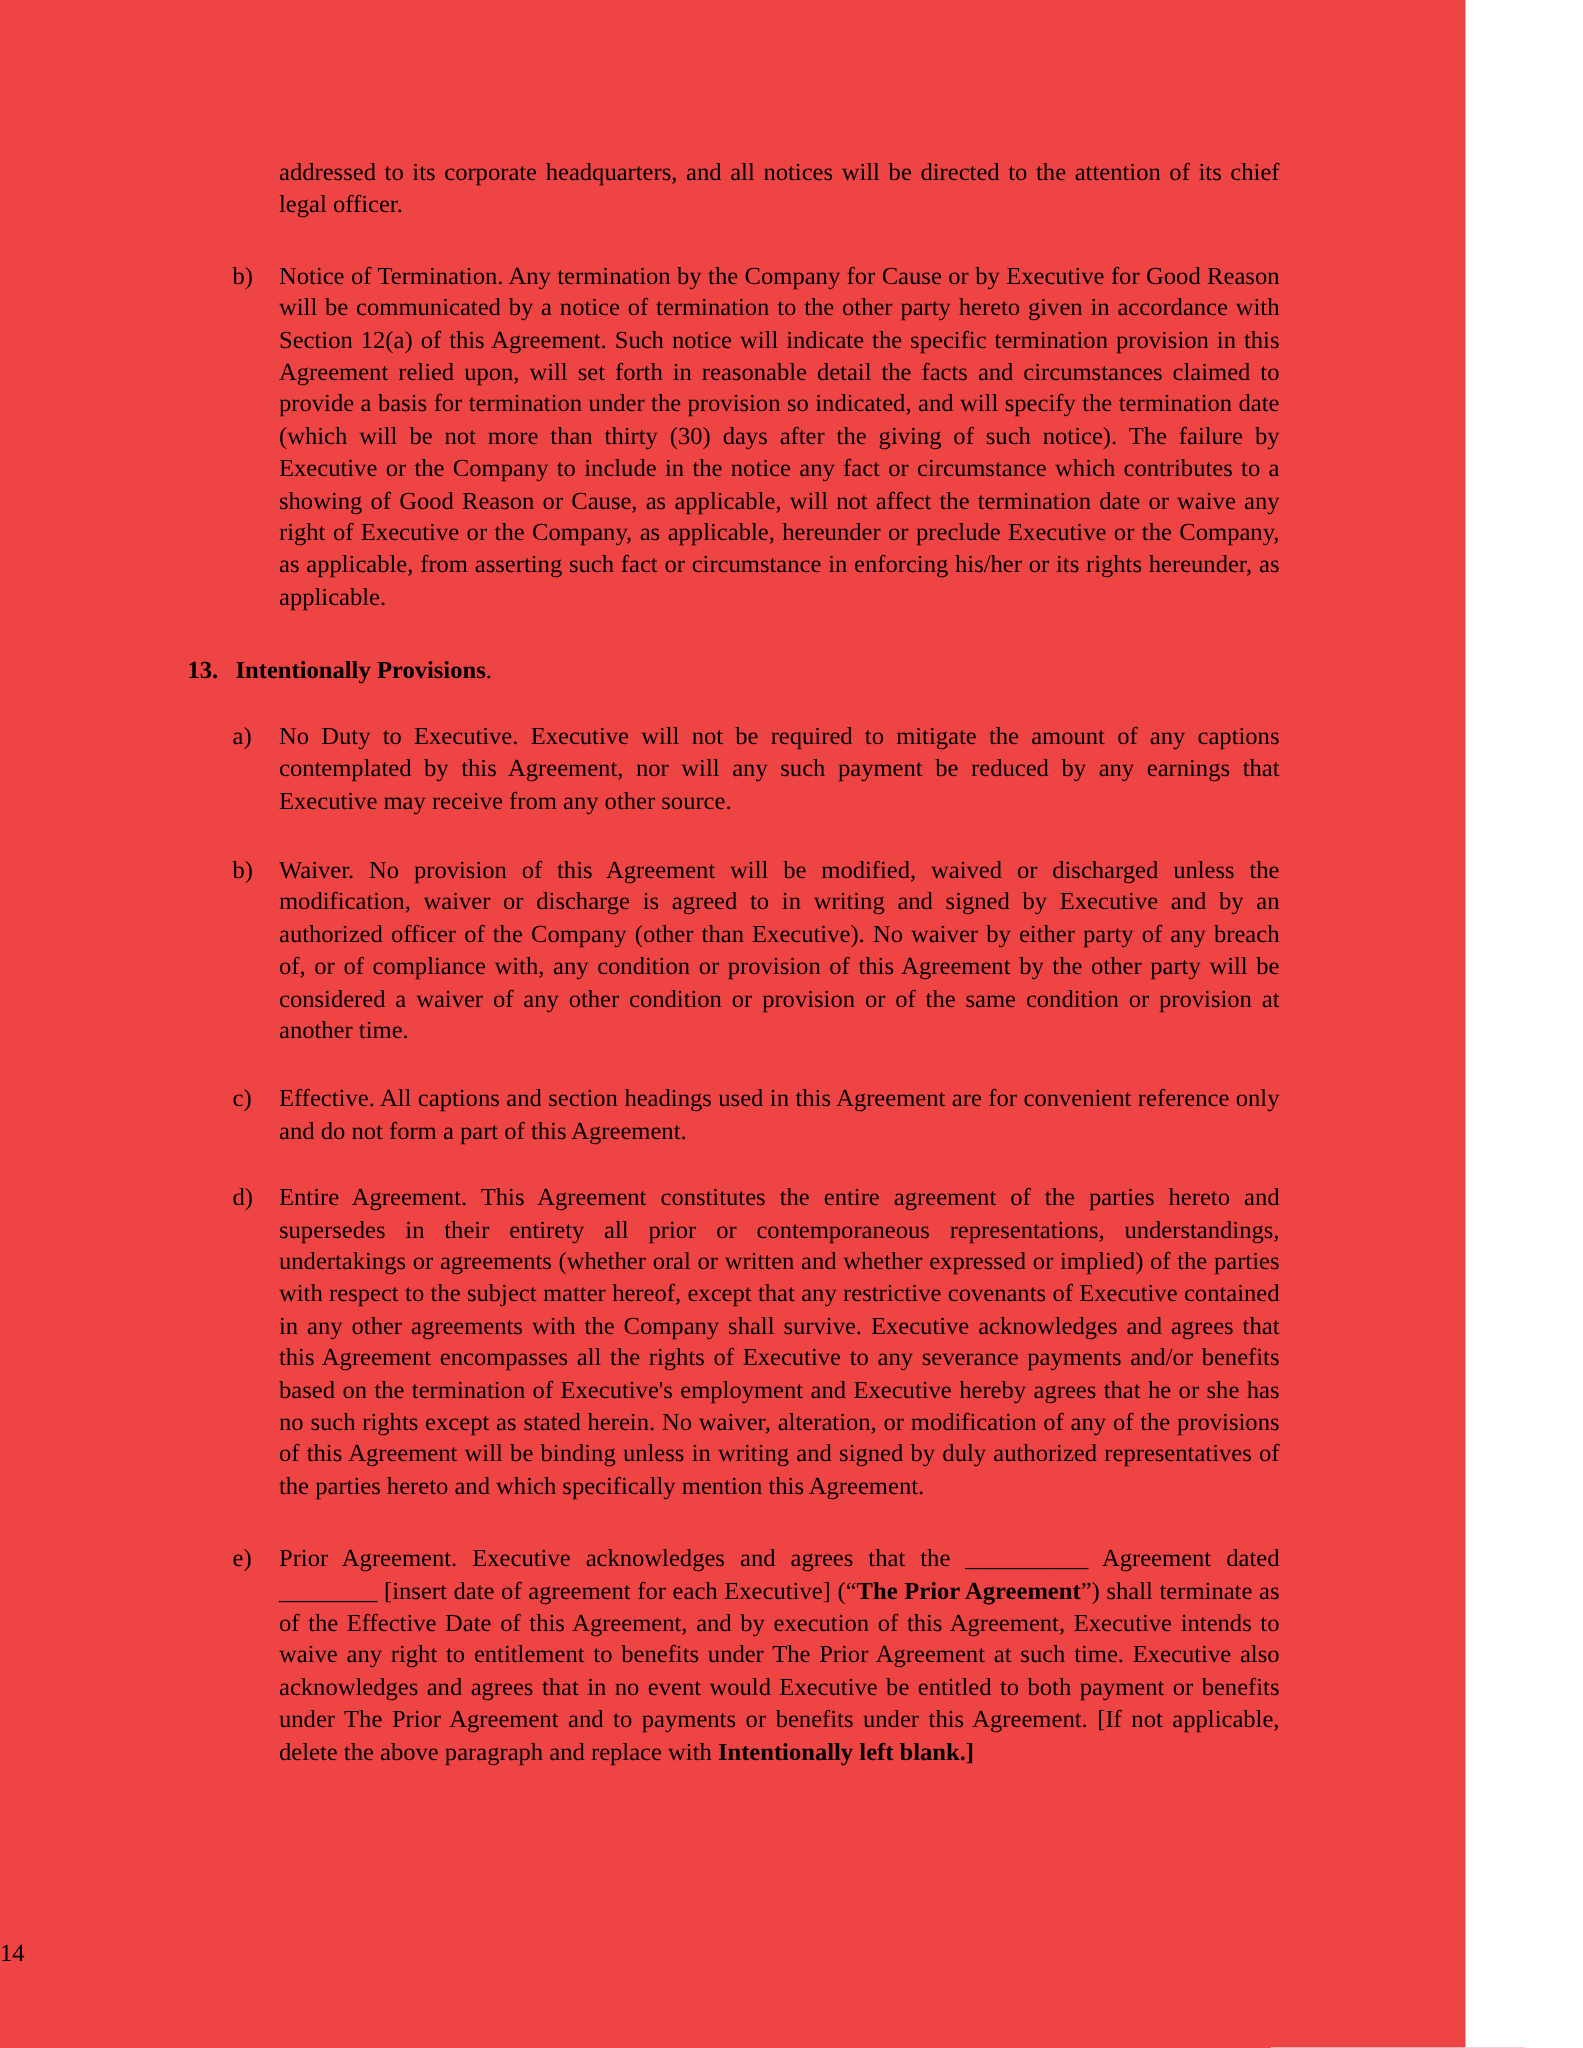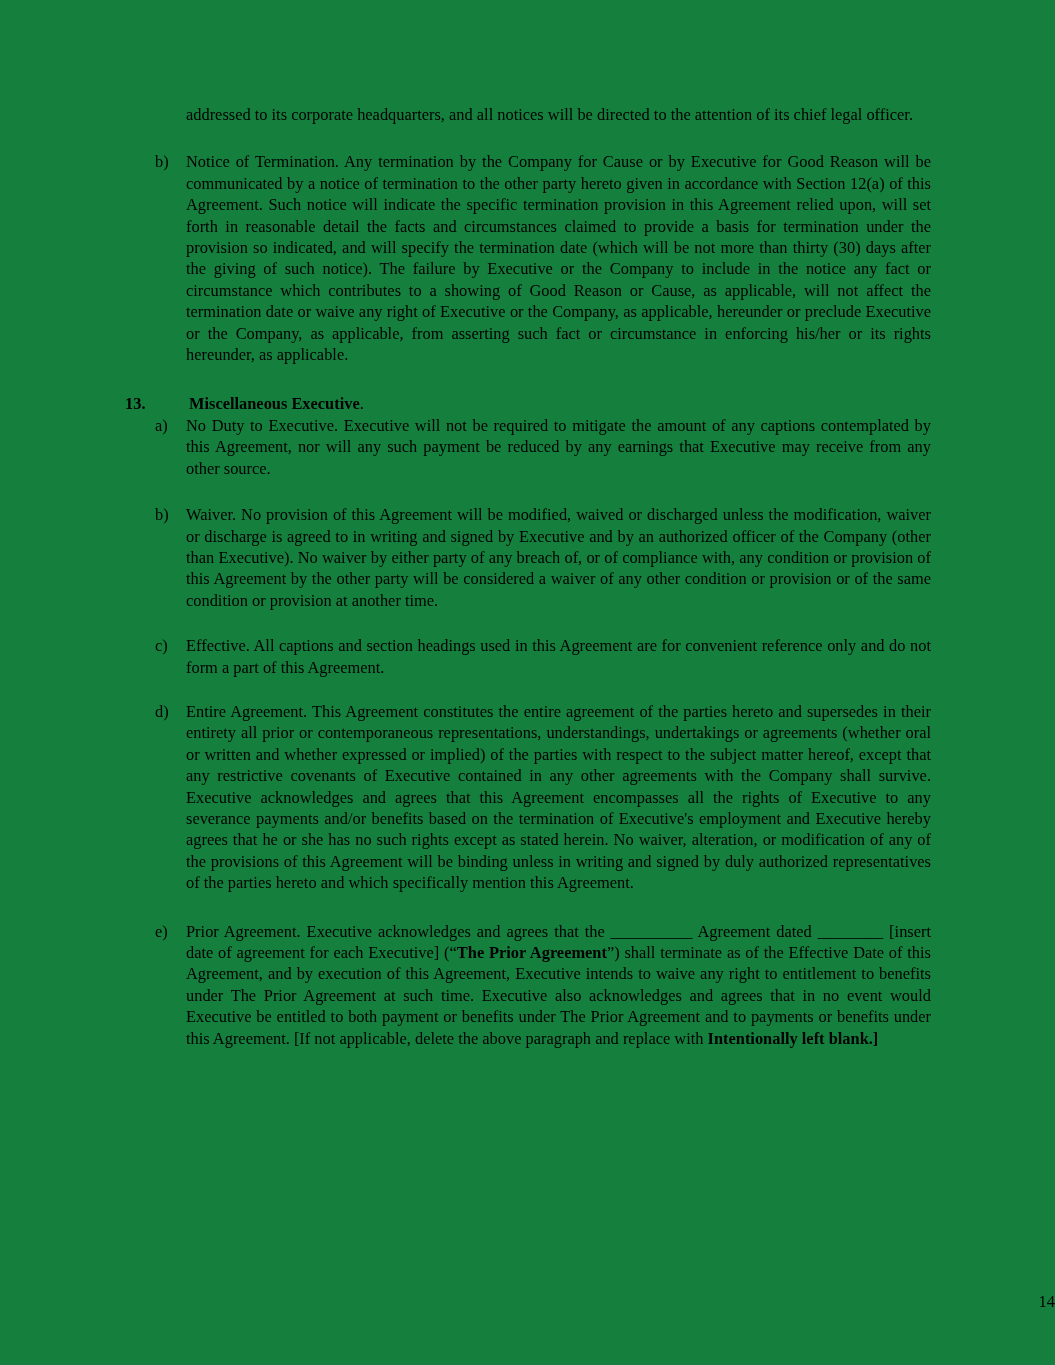--- a/index.html
+++ b/index.html
@@ -2,23 +2,23 @@
 <html><head>
 <meta charset="utf-8">
 <style>
   html, body {
     margin: 0;
     padding: 0;
     background: #ffffff;
   }
   .page {
     position: relative;
-    width: 1055px;
+    width: 977px;
     height: 1365px;
-    background: #15803d;
+    background: #ef4444;
     color: #000000;
     font-family: "Liberation Serif", serif;
     font-size: 16.4px;
     line-height: 21.4px;
     overflow: hidden;
   }
   .content {
     position: absolute;
     left: 155px;
     right: 124px;
@@ -43,51 +43,51 @@
   }
   .item-body {
     flex: 1;
     text-align: justify;
   }
   .u { }
   b, .bold { font-weight: bold; }
   .section-heading {
     display: flex;
     margin-left: -30px;
-    gap: 32px;
+    margin-bottom: 22px;
   }
   .sec-num {
     flex: 0 0 32px;
     width: 32px;
     font-weight: bold;
   }
   .page-number {
     position: absolute;
     top: 1291px;
     left: 0;
     width: 100%;
-    text-align: right;
+    text-align: left;
   }
 </style>
 </head>
 <body>
 
 <div class="page">
   <div class="content">
 
     <p class="cont-para">addressed to its corporate headquarters, and all notices will be directed to the attention of its chief legal officer.</p>
 
     <div class="list-item mb28">
       <span class="item-label">b)</span>
       <p class="item-body"><span class="u">Notice of Termination</span><span>.  Any termination by the Company for Cause or by Executive for Good Reason will be communicated by a notice of termination to the other party hereto given in accordance with Section 12(a) of this Agreement.  Such notice will indicate the specific termination provision in this Agreement relied upon, will set forth in reasonable detail the facts and circumstances claimed to provide a basis for termination under the provision so indicated, and will specify the termination date (which will be not more than thirty (30) days after the giving of such notice).  The failure by Executive or the Company to include in the notice any fact or circumstance which contributes to a showing of Good Reason or Cause, as applicable, will not affect the termination date or waive any right of Executive or the Company, as applicable, hereunder or preclude Executive or the Company, as applicable, from asserting such fact or circumstance in enforcing his/her or its rights hereunder, as applicable.</span></p>
     </div>
 
     <div class="section-heading">
       <span class="sec-num">13.</span>
-      <p class="sec-title"><b>Miscellaneous Executive</b><span>.</span></p>
+      <p class="sec-title"><b>Intentionally Provisions</b><span>.</span></p>
     </div>
 
     <div class="list-item mb25">
       <span class="item-label">a)</span>
       <p class="item-body"><span class="u">No Duty to Executive</span><span>.  Executive will not be required to mitigate the amount of any captions contemplated by this Agreement, nor will any such payment be reduced by any earnings that Executive may receive from any other source.</span></p>
     </div>
 
     <div class="list-item mb24">
       <span class="item-label">b)</span>
       <p class="item-body"><span class="u">Waiver</span><span>.  No provision of this Agreement will be modified, waived or discharged unless the modification, waiver or discharge is agreed to in writing and signed by Executive and by an authorized officer of the Company (other than Executive).  No waiver by either party of any breach of, or of compliance with, any condition or provision of this Agreement by the other party will be considered a waiver of any other condition or provision or of the same condition or provision at another time.</span></p>

